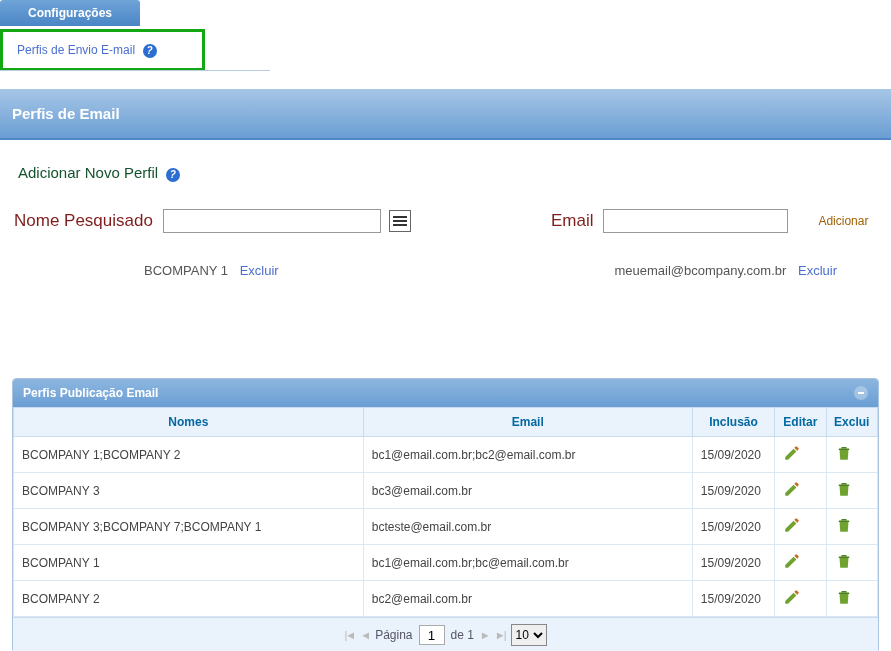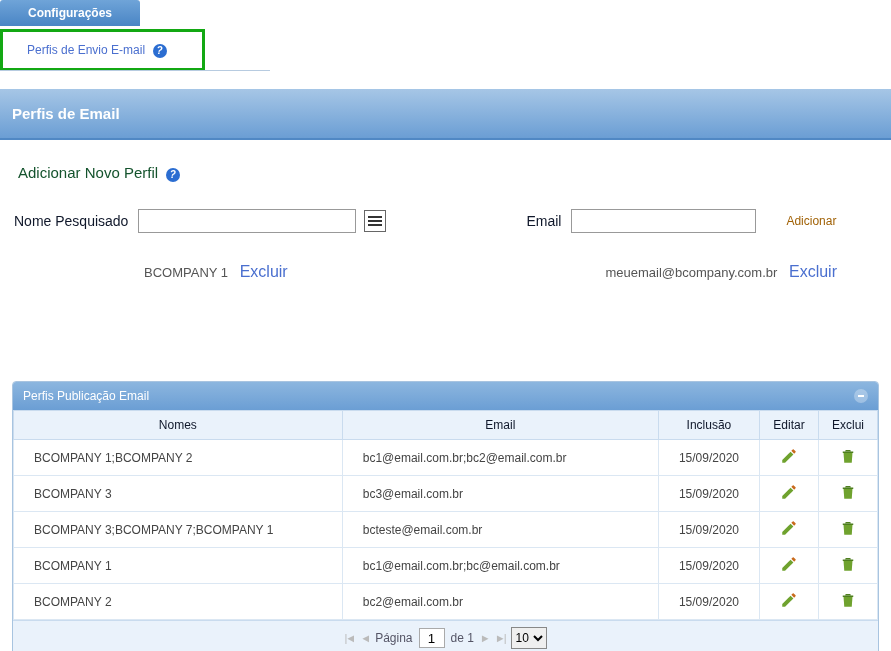--- a/index.html
+++ b/index.html
@@ -1,58 +1,58 @@
 <!DOCTYPE html>
 <html><head>
 <meta charset="utf-8">
 <style>
 * { box-sizing: border-box; margin: 0; padding: 0; }
 body { font-family: Arial, Helvetica, sans-serif; font-size: 13px; background: #fff; color: #333; width: 891px; }
 
 .tab-bar { display: flex; }
 .tab { background: linear-gradient(#6fa4d8, #4a85c5); color: #fff; font-weight: bold; padding: 6px 28px; border-radius: 3px 3px 0 0; font-size: 12px; }
 
-.highlight-box { border: 3px solid #13a813; width: 205px; margin-top: 3px; padding: 10px 24px; }
+.highlight-box { border: 3px solid #13a813; width: 205px; margin-top: 3px; padding: 10px 14px; }
 .link-blue { color: #4a6fcf; font-size: 12px; cursor: pointer; }
 .help-icon { display: inline-block; width: 14px; height: 14px; background: #2b6dd1; color: #fff; border-radius: 50%; font-size: 10px; font-weight: bold; text-align: center; line-height: 14px; margin-left: 4px; font-style: italic; }
 
 .sub-divider { width: 270px; border-bottom: 1px solid #b7cbe0; margin-top: -1px; }
 
 .panel { margin-top: 18px; }
 .panel-header { background: linear-gradient(#a6c6e6, #6b9ed4); color: #fff; font-weight: bold; padding: 16px 12px; font-size: 15px; border-bottom: 2px solid #5088c4; }
 .panel-body { padding: 14px 14px 20px 14px; }
 
 .add-profile { color: #14532d; font-size: 15px; margin: 10px 0 28px 4px; display: inline-block; cursor: pointer; }
 
 .search-row { display: flex; align-items: center; gap: 10px; margin-bottom: 30px; }
-.label { color: #0f172a; font-size: 14px; }
+.label { color: #7f1d1d; font-size: 17px; }
 .text-input { border: 1px solid #999; height: 24px; padding: 2px 5px; font-size: 13px; }
 .nome-input { width: 218px; }
 .list-btn { width: 22px; height: 22px; border: 1px solid #666; background: #fff; display: inline-flex; flex-direction: column; justify-content: space-evenly; padding: 3px; cursor: pointer; margin-left: -2px; }
 .list-btn div { height: 2px; background: #333; }
 .email-input { width: 185px; }
 .email-lbl { margin-left: 130px; }
 .add-link { color: #a16207; font-size: 12px; margin-left: 20px; cursor: pointer; }
 
 .entry-row { display: flex; margin-bottom: 30px; }
 .entry-left { margin-left: 130px; }
 .entry-right { margin-left: auto; margin-right: 40px; }
 .entry-text { color: #555; font-size: 13px; }
-.excl-link { color: #4a6fcf; font-size: 16px; margin-left: 8px; cursor: pointer; margin-top: 40px; }
+.excl-link { color: #4a6fcf; font-size: 13px; margin-left: 8px; cursor: pointer; margin-top: 40px; }
 
 .save-btn { background: linear-gradient(#e8f0fa, #cde0f4); border: 1px solid #b4cfe8; border-radius: 5px; padding: 8px 16px; color: #4a6fcf; font-weight: bold; font-size: 14px; cursor: pointer; }
 
 .grid-panel { margin: 50px 12px 0 12px; border: 1px solid #a8c4e0; border-radius: 4px; overflow: hidden; }
-.grid-header { background: linear-gradient(#8cb6df, #6b9ed4); color: #fff; font-weight: normal; font-size: 12px; padding: 7px 10px; display: flex; justify-content: space-between; align-items: flex-end; }
+.grid-header { background: linear-gradient(#8cb6df, #6b9ed4); color: #fff; font-weight: bold; font-size: 12px; padding: 7px 10px; display: flex; justify-content: space-between; align-items: flex-end; }
 .collapse-icon { width: 14px; height: 14px; background: rgba(255,255,255,0.3); border-radius: 50%; display:flex; align-items:center; justify-content:center; cursor:pointer; }
 .collapse-icon::before { content:""; width:6px; height:2px; background:#fff; }
 
 .grid-table { width: 100%; border-collapse: collapse; }
-.grid-table th { background: #eaf2fb; color: #0f172a; font-size: 12px; font-weight: normal; padding: 7px 6px; border: 1px solid #c9dbee; text-align: center; }
-.grid-table td { border: 1px solid #dbe7f3; padding: 7px 20px; font-size: 12px; color: #444; }
+.grid-table th { background: #eaf2fb; color: #0369a1; font-size: 12px; font-weight: bold; padding: 7px 6px; border: 1px solid #c9dbee; text-align: center; }
+.grid-table td { border: 1px solid #dbe7f3; padding: 7px 8px; font-size: 12px; color: #444; }
 .td-center { text-align: left; margin-left: 12px; }
 
 .edit-icon svg, .trash-icon svg { cursor: pointer; }
 
 .pager { background: #eaf2fb; border-top: 1px solid #c9dbee; padding: 6px; text-align: center; font-size: 12px; color: #888; display:flex; align-items:center; justify-content:center; gap:6px;}
 .pager-btn { color: #bbb; cursor: default; font-size: 11px; letter-spacing:-2px;}
 .page-input { width: 26px; height: 20px; text-align: center; border: 1px solid #aaa; }
 .page-select { height: 22px; border: 1px solid #888; background: #efefef; font-size: 12px; }
 .pg-text { color: #556;}
 </style>

